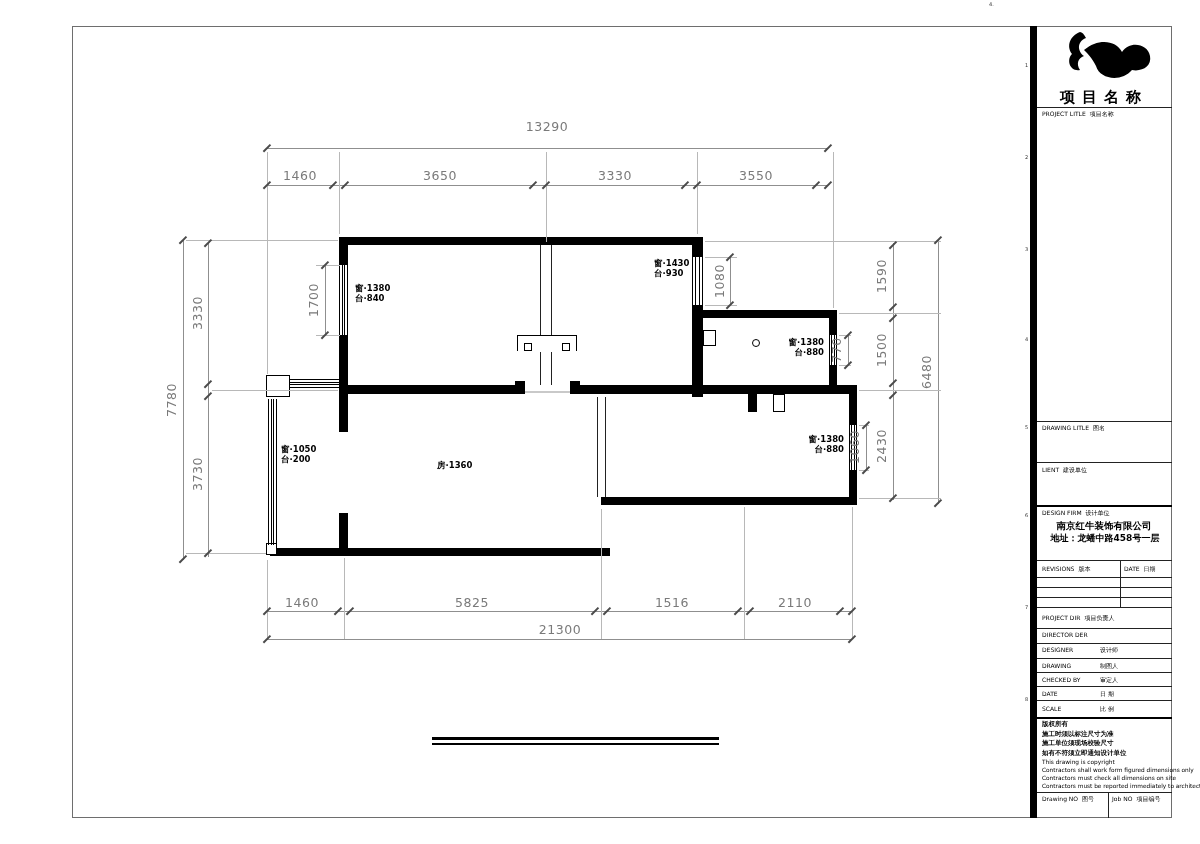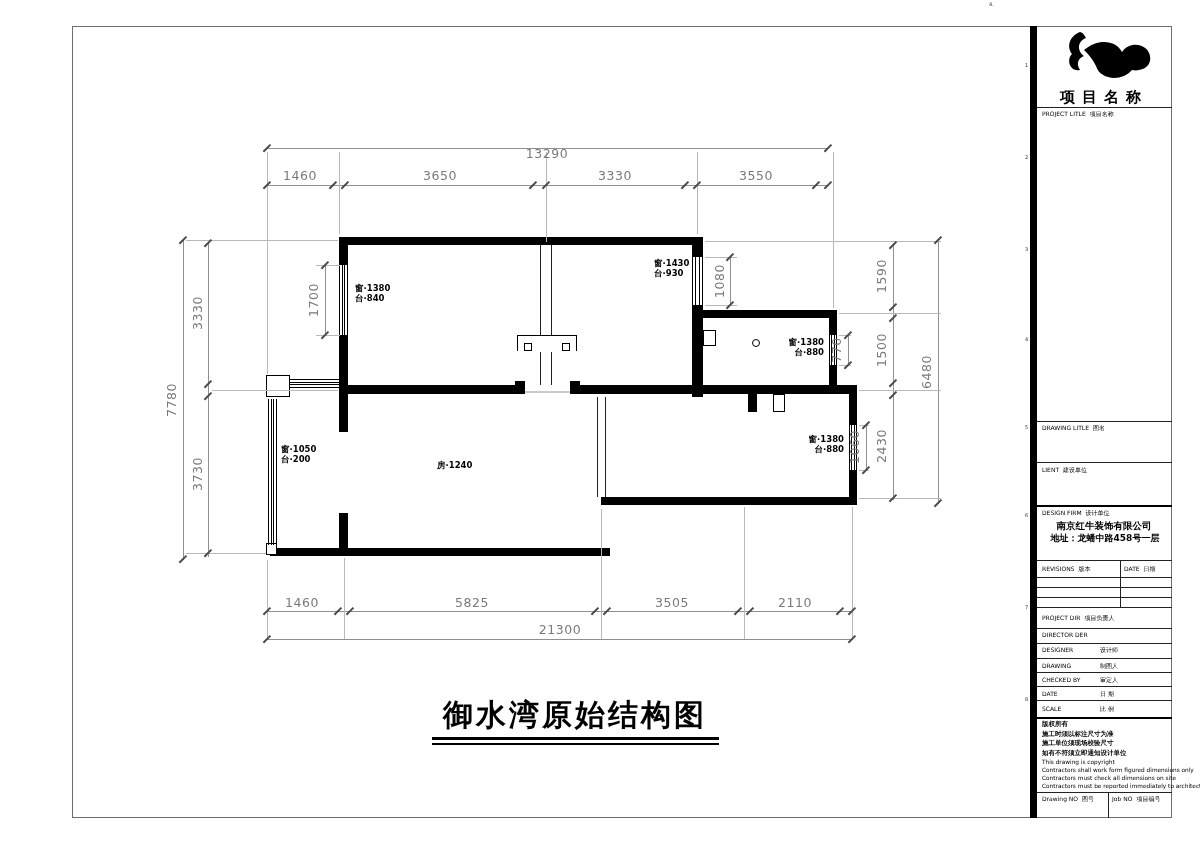--- a/index.html
+++ b/index.html
@@ -41,29 +41,29 @@
             color:#000;text-align:center;line-height:11.5px;white-space:normal;}
   .cpCn{font-size:6.5px;font-weight:700;color:#000;line-height:9.5px;white-space:nowrap;}
   .cpEn{font-size:5.8px;color:#000;line-height:8px;white-space:nowrap;}
   .edgeMark{position:absolute;z-index:2;font-size:5px;color:#333;}
 </style>
 </head>
 <body>
 
 <div id="canvas">
 
-  <div class="txt dt" style="left:547px;top:146px">13290</div>
+  <div class="txt dt" style="left:547px;top:119px">13290</div>
   <div class="txt dt" style="left:300px;top:168px">1460</div>
   <div class="txt dt" style="left:440px;top:168px">3650</div>
   <div class="txt dt" style="left:615px;top:168px">3330</div>
   <div class="txt dt" style="left:756px;top:168px">3550</div>
 
   <div class="txt dt" style="left:302px;top:595px">1460</div>
   <div class="txt dt" style="left:472px;top:595px">5825</div>
-  <div class="txt dt" style="left:672px;top:595px">3505</div>
+  <div class="txt dt" style="left:672px;top:595px">1516</div>
   <div class="txt dt" style="left:795px;top:595px">2110</div>
   <div class="txt dt" style="left:560px;top:622px">21300</div>
 
   <div class="txt dtv" style="left:171px;top:400px">7780</div>
   <div class="txt dtv" style="left:197px;top:313px">3330</div>
   <div class="txt dtv" style="left:197px;top:474px">3730</div>
 
   <div class="txt dtv" style="left:881px;top:276px">1590</div>
   <div class="txt dtv" style="left:881px;top:350px">1500</div>
   <div class="txt dtv" style="left:881px;top:446px">2430</div>
@@ -87,23 +87,22 @@
     <div>台·880</div>
   </div>
   <div class="txt wlab" style="left:800px;top:434px;width:44px;text-align:right">
     <div>窗·1380</div>
     <div>台·880</div>
   </div>
   <div class="txt wlab" style="left:281px;top:444px">
     <div>窗·1050</div>
     <div>台·200</div>
   </div>
-  <div class="txt rlab" style="left:437px;top:460px">房·1240</div>
-
-  <div class="txt planTitle" style="left:575px;top:695px">御水湾原始结构图</div>
+  <div class="txt rlab" style="left:437px;top:460px">房·1360</div>
+
 
   <div class="edgeMark" style="left:989px;top:1px">4.</div>
   <div class="edgeMark" style="left:1025px;top:62px">1</div>
   <div class="edgeMark" style="left:1025px;top:154px">2</div>
   <div class="edgeMark" style="left:1025px;top:246px">3</div>
   <div class="edgeMark" style="left:1025px;top:336px">4</div>
   <div class="edgeMark" style="left:1025px;top:424px">5</div>
   <div class="edgeMark" style="left:1025px;top:512px">6</div>
   <div class="edgeMark" style="left:1025px;top:604px">7</div>
   <div class="edgeMark" style="left:1025px;top:696px">8</div>

